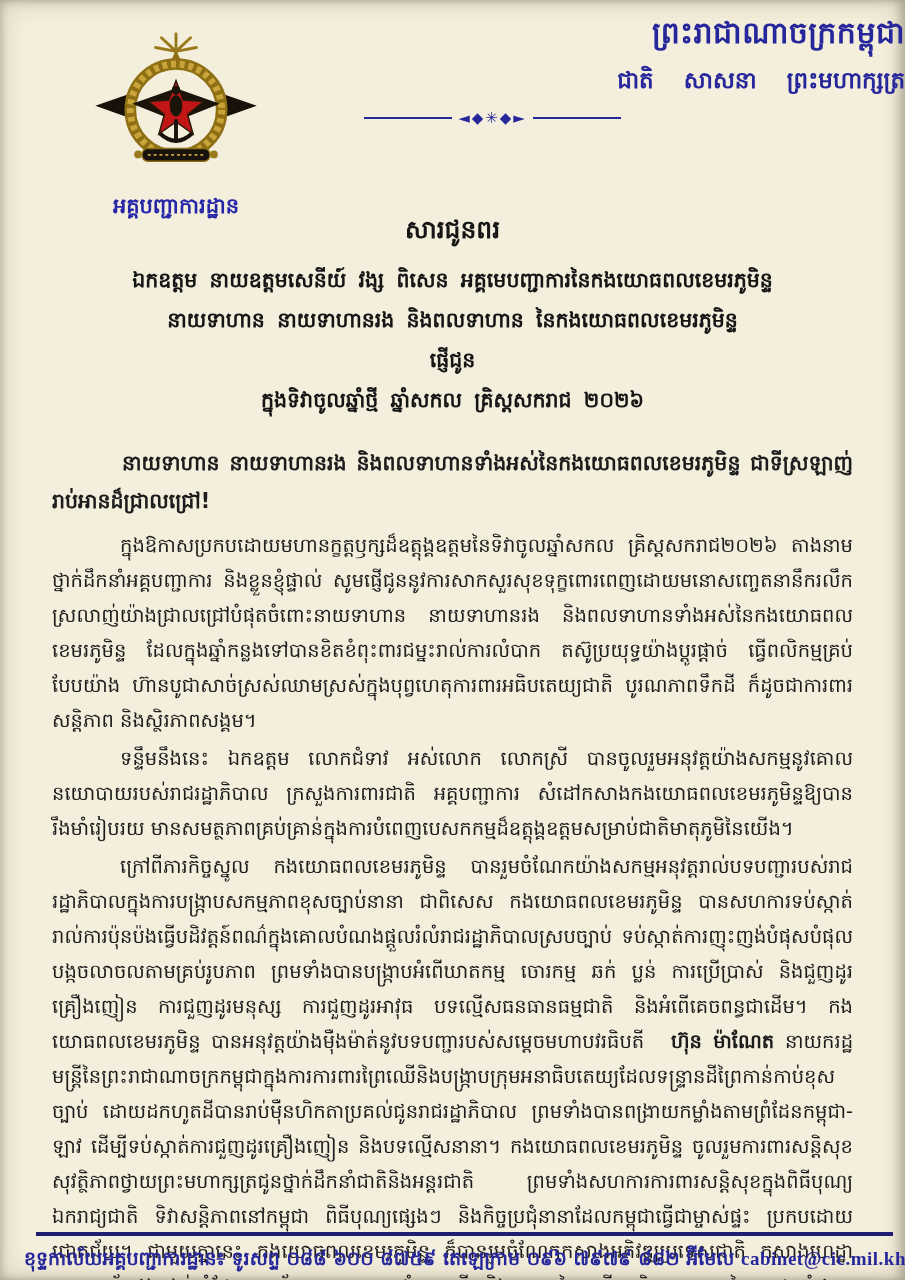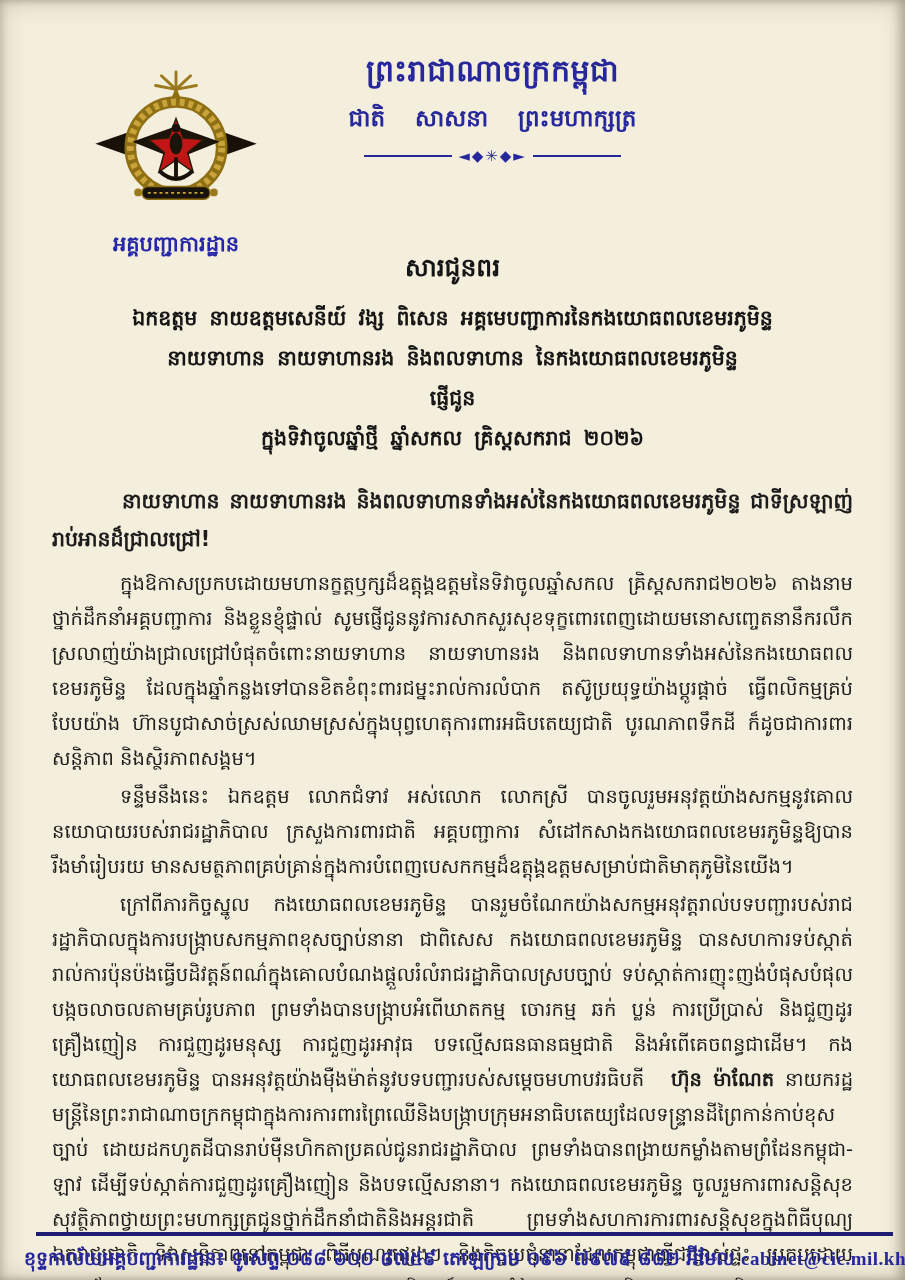--- a/index.html
+++ b/index.html
@@ -9,21 +9,21 @@
     width:905px; height:1280px;
     margin:0 auto;
     background:#f4eedc;
     font-family:"DejaVu Sans", sans-serif;
     color:#1c1c1c;
     overflow:hidden;
     box-shadow: inset 0 0 26px rgba(110,100,70,.30), inset -6px 0 10px rgba(60,55,40,.25), inset 3px 0 6px rgba(60,55,40,.15);
   }
   
   .header { position:relative; height:202px; }
-  .header-text { padding-top:14px; padding-left:80px; text-align:center; color:#27279c;margin-top:38px; }
+  .header-text { padding-top:14px; padding-left:80px; text-align:right; color:#27279c; }
   .kingdom { font-size:30px; font-weight:bold; letter-spacing:.5px; }
   .motto { font-size:23px; font-weight:bold; margin-top:8px; word-spacing:22px; }
   .divider { display:flex; align-items:center; justify-content:center; margin-top:10px; color:#27279c; }
   .divider .line { width:88px; height:0; border-top:2px solid #27279c; }
   .divider .glyph { font-size:15px; padding:0 6px; letter-spacing:2px; font-weight:bold; }
   .emblem-block { position:absolute; top:30px; left:86px; width:180px; text-align:center; }
   .org-name { font-size:21px; font-weight:bold; color:#2626a8; margin-top:20px; }
   
   .title-block { text-align:center; margin-top:12px; color:#151515;font-family:Liberation Mono, monospace; }
   .title-heading { font-size:25px; font-weight:bold; margin-bottom:12px; }

